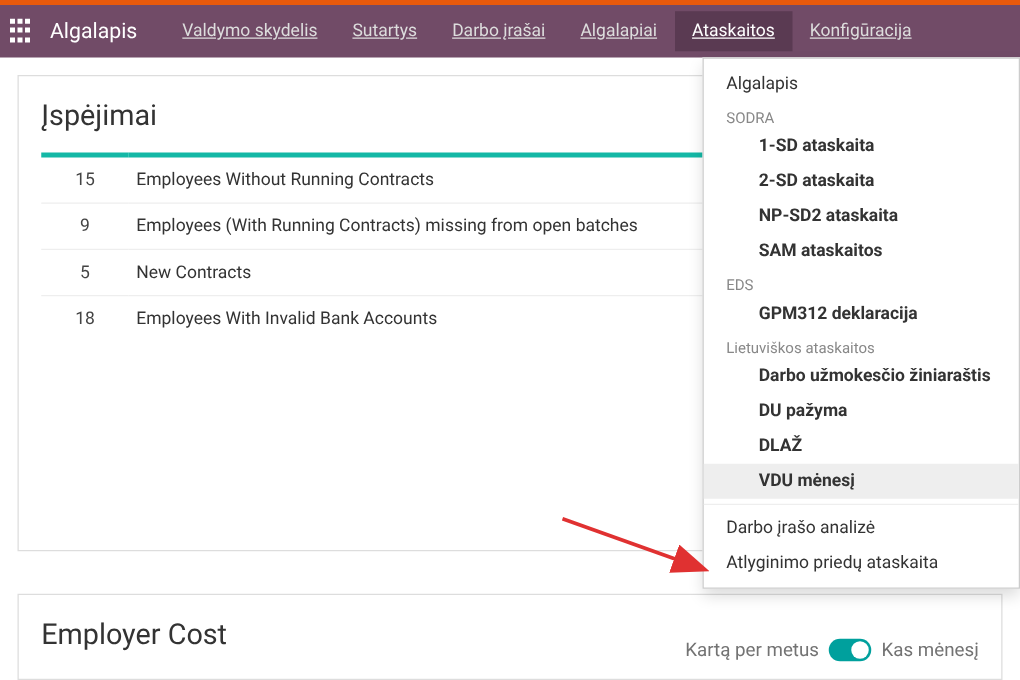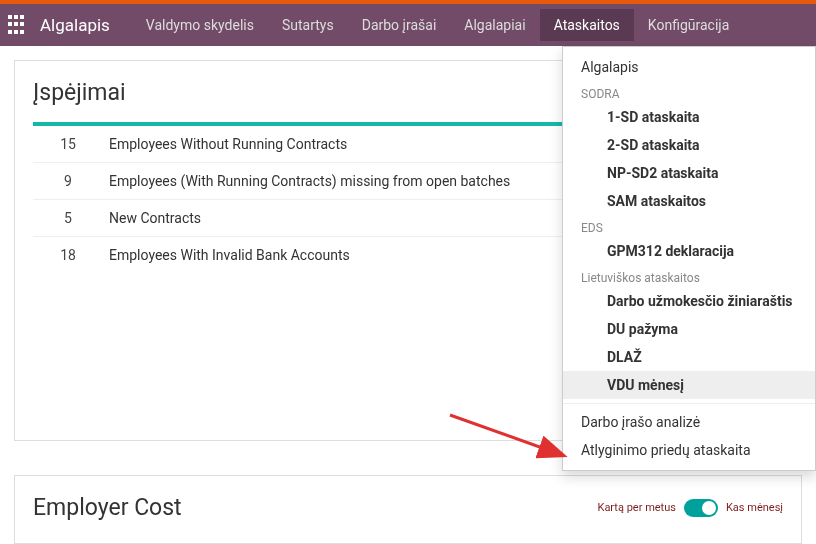--- a/index.html
+++ b/index.html
@@ -4,44 +4,44 @@
 <style>
 * { margin: 0; padding: 0; box-sizing: border-box; }
 body { font-family: -apple-system, BlinkMacSystemFont, "Segoe UI", Roboto, sans-serif; font-size: 14px; color: #333; background: #fff; width: 816px; height: 544px; overflow: hidden; position: relative; }
 
 .orange-bar { height: 4px; background: #e8590c; }
 
 .topnav { height: 42px; background: #714b67; display: flex; align-items: center; padding: 0 8px; color: #fff; }
 .apps-icon { width: 20px; height: 20px; display: flex; flex-wrap: wrap; gap: 2px; margin-right: 12px; cursor: pointer; }
 .apps-icon span { width: 4px; height: 4px; background: #fff; }
 .brand { font-size: 17px; font-weight: 400; margin-right: 22px; }
-.nav-item { padding: 0 14px; height: 32px; display: flex; align-items: center; cursor: pointer; font-size: 14px; color: #ddd; }
+.nav-item { padding: 0 14px; height: 32px; display: flex; align-items: center; cursor: pointer; font-size: 14px; color: #ddd; text-decoration: underline; }
 .nav-item.active { background: #5a3a52; color: #fff; }
 
 .content { padding: 14px 14px 0 14px; display: flex; flex-direction: column; gap: 34px; height: calc(544px - 46px); overflow: hidden; }
 
 .panel { border: 1px solid #ddd; background: #fff; position: relative; }
 .panel-inner { padding: 10px 18px 14px 18px; }
 .panel h2 { font-size: 23px; font-weight: 400; color: #333; margin: 8px 0 16px 0; }
 
 .warnings-panel .panel-inner { padding-bottom: 0; }
 .warnings-panel { height: 430px; }
 .scroll-up, .scroll-down { position: absolute; right: 4px; color: #888; font-size: 11px; cursor: pointer; user-select: none; }
 .scroll-up { top: 6px; }
 .scroll-down { bottom: 6px; }
 
 .warn-table { width: 100%; border-collapse: collapse; }
 .warn-table tr { border-top: 1px solid #eee; }
 .warn-table tr:first-child { border-top: 4px solid #14b8a6; }
 .warn-table td { padding: 10px 6px; vertical-align: top; font-size: 14px; color: #333; }
 .warn-table td.count { width: 70px; text-align: center; color: #444; }
 
-.employer-panel .panel-inner { display: flex; align-items: center; justify-content: space-between; }
+.employer-panel .panel-inner { display: flex; align-items: flex-end; justify-content: space-between; }
 .employer-panel h2 { margin: 8px 0; }
-.toggle-area { display: flex; align-items: center; gap: 8px; font-size: 11px; color: #7f1d1d; }
+.toggle-area { display: flex; align-items: center; gap: 8px; font-size: 15px; color: #737373; }
 .toggle { width: 34px; height: 18px; border-radius: 10px; background: #00a09d; position: relative; cursor: pointer; }
 .toggle::after { content: ""; position: absolute; width: 14px; height: 14px; border-radius: 50%; background: #fff; top: 2px; right: 2px; }
 
 .dropdown { position: absolute; top: 46px; left: 562px; width: 254px; background: #fff; border: 1px solid #ccc; box-shadow: 0 6px 12px rgba(0,0,0,0.15); z-index: 100; padding: 6px 0; }
 .dropdown .item { padding: 6px 18px; font-size: 14px; color: #333; cursor: pointer; }
 .dropdown .item.highlighted { background: #eee; }
 .dropdown .header { padding: 6px 18px 2px 18px; font-size: 12px; color: #888; cursor: default; }
 .dropdown .sub { padding-left: 44px; font-weight: bold; }
 .dropdown .divider { height: 1px; background: #eee; margin: 4px 0; }
 

